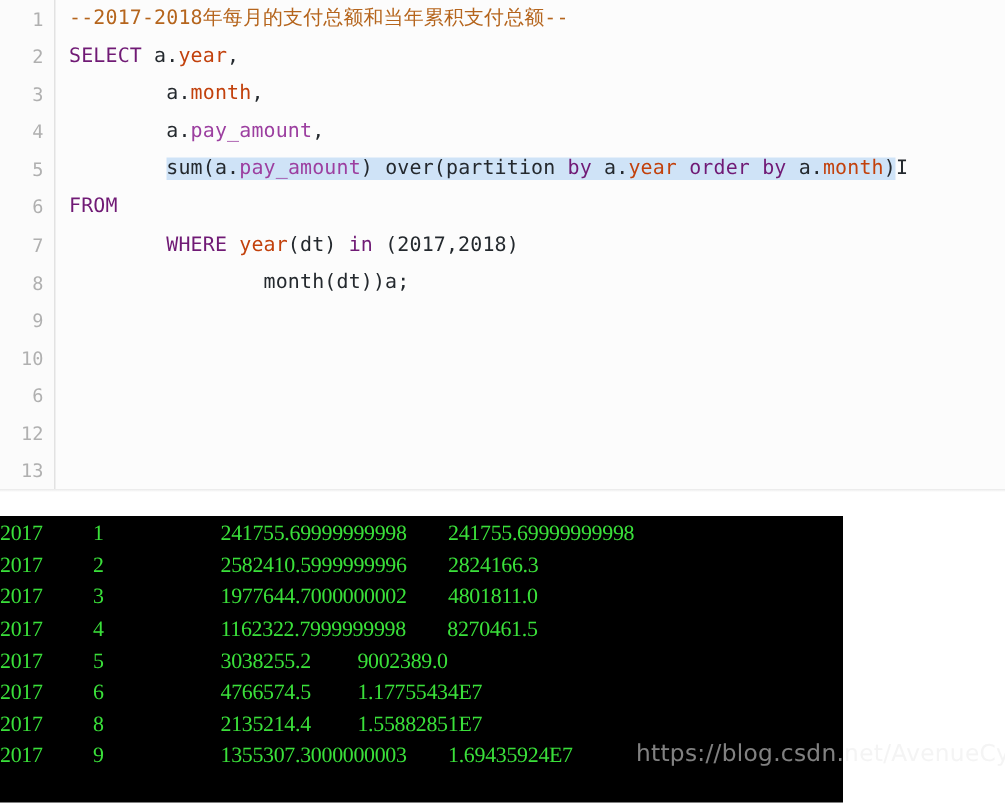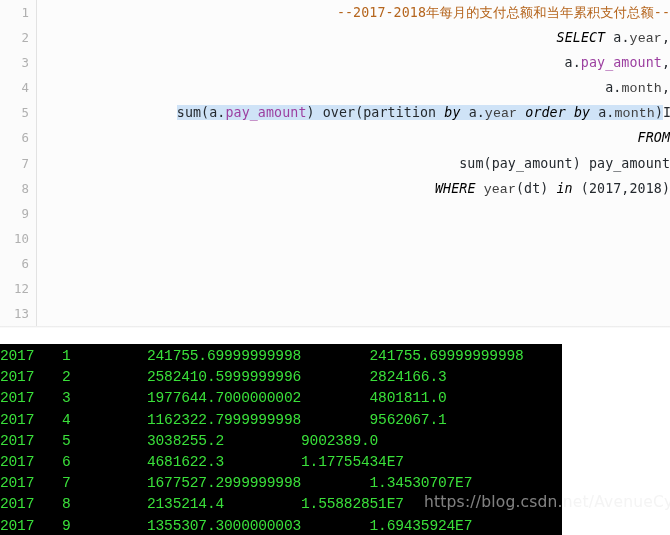--- a/index.html
+++ b/index.html
@@ -37,21 +37,20 @@
     height: 327px;
     background: #fbfbfb;
     border-right: 1px solid #e2e2e2;
   }
   .code-area {
     position: absolute;
     left: 37px;
     top: 0;
     width: 633px;
     height: 298px;
-    text-align: right;
   }
   .row {
     position: relative;
     height: 25.1px;
     line-height: 25.1px;
     white-space: pre;
     font-size: 13.3px;
     font-family: "DejaVu Sans Mono", monospace;
     color: #24292e;
     letter-spacing: 0.1px;
@@ -65,22 +64,22 @@
     font-size: 12.4px;
     color: #b0b0b0;
     font-family: "DejaVu Sans Mono", monospace;
   }
   .code-line {
     padding-left: 9px;
   }
   .sel {
     background: #cfe3f7;
   }
-  .kw   { color: #000000; font-style: italic; }
-  .fn   { color: #404040; font-family: Liberation Mono, monospace; }
+  .kw   { color: #701a75; }
+  .fn   { color: #c2410c; }
   .id   { color: #9c3fa0; }
   .cmt  { color: #b5651d; }
   .num  { color: #24292e; }
   .pl   { color: #24292e; }
 
   .caret {
     display: inline-block;
     position: relative;
     width: 7px;
     color: #24292e;
@@ -110,21 +109,21 @@
   #term-rows {
     position: relative;
     padding-top: 2px;
   }
   .trow {
     height: 21.2px;
     line-height: 21.2px;
     white-space: pre;
     color: #3ae03a;
     font-size: 14.6px;
-    font-family: Liberation Mono, monospace;
+    font-family: Liberation Serif, serif;
     letter-spacing: -0.2px;
     padding-left: 0px;
   }
   .tcell-year { display:inline-block; width: 62px; }
   .tcell-month { display:inline-block; width: 85px; }
   .tcell-amt { display:inline-block; }
   .tcell-cum { display:inline-block; }
 
   
   #watermark {
@@ -160,58 +159,57 @@
       <div class="lnum">12</div>
       <div class="lnum">13</div>
     </div>
 
     <div class="code-area">
 
       <div class="row code-line"><span class="cmt">--2017-2018年每月的支付总额和当年累积支付总额--</span></div>
 
       <div class="row code-line"><span class="kw">SELECT</span><span class="pl"> a.</span><span class="fn">year</span><span class="pl">,</span></div>
 
+      <div class="row code-line"><span class="pl">        a.</span><span class="fn">month</span><span class="pl">,</span></div>
+
       <div class="row code-line"><span class="pl">        a.</span><span class="id">pay_amount</span><span class="pl">,</span></div>
 
-      <div class="row code-line"><span class="pl">        a.</span><span class="fn">month</span><span class="pl">,</span></div>
-
       <div class="row code-line"><span class="pl">        </span><span class="sel"><span class="pl">sum</span><span class="pl">(a.</span><span class="id">pay_amount</span><span class="pl">) </span><span class="pl">over</span><span class="pl">(</span><span class="pl">partition</span><span class="pl"> </span><span class="kw">by</span><span class="pl"> a.</span><span class="fn">year</span><span class="pl"> </span><span class="kw">order</span><span class="pl"> </span><span class="kw">by</span><span class="pl"> a.</span><span class="fn">month</span><span class="pl">)</span></span><span class="caret">I</span></div>
 
       <div class="row code-line"><span class="kw">FROM</span></div>
 
 
 
-      <div class="row code-line"><span class="pl">                </span><span class="pl">sum</span><span class="pl">(</span><span class="pl">pay_amount</span><span class="pl">) </span><span class="pl">pay_amount</span></div>
 
 
       <div class="row code-line"><span class="pl">        </span><span class="kw">WHERE</span><span class="pl"> </span><span class="fn">year</span><span class="pl">(dt) </span><span class="kw">in</span><span class="pl"> (</span><span class="num">2017,2018</span><span class="pl">)</span></div>
 
 
+      <div class="row code-line"><span class="pl">                </span><span class="pl">month</span><span class="pl">(dt))a;</span></div>
 
     </div>
   </div>
 </div>
 <div id="editor-edge"></div>
 
 <div id="terminal">
   <div id="term-rows">
 
     <div class="trow"><span class="tcell-year">2017</span><span class="tcell-month">1</span><span class="tcell-amt">241755.69999999998</span><span>        </span><span class="tcell-cum">241755.69999999998</span></div>
 
     <div class="trow"><span class="tcell-year">2017</span><span class="tcell-month">2</span><span class="tcell-amt">2582410.5999999996</span><span>        </span><span class="tcell-cum">2824166.3</span></div>
 
     <div class="trow"><span class="tcell-year">2017</span><span class="tcell-month">3</span><span class="tcell-amt">1977644.7000000002</span><span>        </span><span class="tcell-cum">4801811.0</span></div>
 
-    <div class="trow"><span class="tcell-year">2017</span><span class="tcell-month">4</span><span class="tcell-amt">1162322.7999999998</span><span>        </span><span class="tcell-cum">9562067.1</span></div>
+    <div class="trow"><span class="tcell-year">2017</span><span class="tcell-month">4</span><span class="tcell-amt">1162322.7999999998</span><span>        </span><span class="tcell-cum">8270461.5</span></div>
 
     <div class="trow"><span class="tcell-year">2017</span><span class="tcell-month">5</span><span class="tcell-amt">3038255.2</span><span>         </span><span class="tcell-cum">9002389.0</span></div>
 
-    <div class="trow"><span class="tcell-year">2017</span><span class="tcell-month">6</span><span class="tcell-amt">4681622.3</span><span>         </span><span class="tcell-cum">1.17755434E7</span></div>
-
-    <div class="trow"><span class="tcell-year">2017</span><span class="tcell-month">7</span><span class="tcell-amt">1677527.2999999998</span><span>        </span><span class="tcell-cum">1.34530707E7</span></div>
+    <div class="trow"><span class="tcell-year">2017</span><span class="tcell-month">6</span><span class="tcell-amt">4766574.5</span><span>         </span><span class="tcell-cum">1.17755434E7</span></div>
+
 
     <div class="trow"><span class="tcell-year">2017</span><span class="tcell-month">8</span><span class="tcell-amt">2135214.4</span><span>         </span><span class="tcell-cum">1.55882851E7</span></div>
 
     <div class="trow"><span class="tcell-year">2017</span><span class="tcell-month">9</span><span class="tcell-amt">1355307.3000000003</span><span>        </span><span class="tcell-cum">1.69435924E7</span></div>
 
   </div>
 </div>
 
 <div id="watermark">https://blog.csdn.net/AvenueCyy</div>
 

